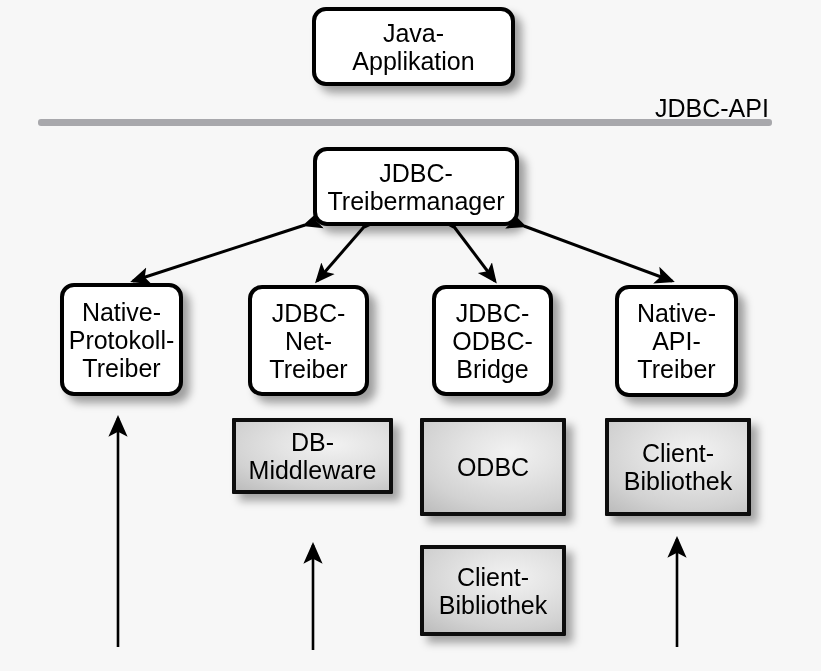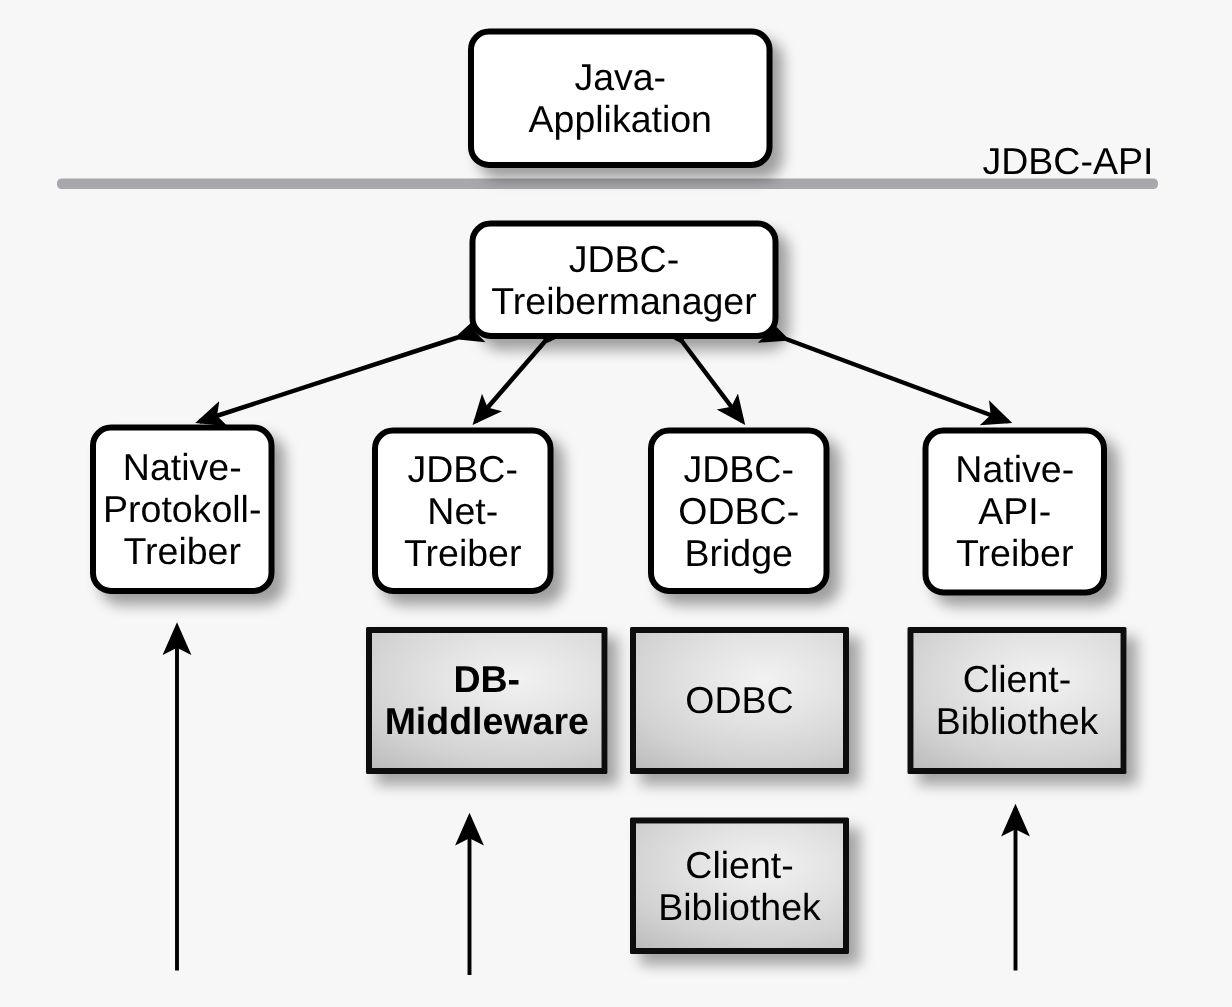--- a/index.html
+++ b/index.html
@@ -114,21 +114,21 @@
       <line x1="313" y1="650" x2="313" y2="545" stroke="#000" stroke-width="2.6" marker-end="url(#ahs)"></line>
     </g>
     <g>
       <line x1="677" y1="647" x2="677" y2="539" stroke="#000" stroke-width="2.6" marker-end="url(#ahs)"></line>
     </g>
   </svg>
 
   <div id="apiline" style="left:38px; top:119px; width:734px; height:7px;"></div>
   <div class="caption" style="left:655px; top:82px;">JDBC-API</div>
 
-  <div class="node rbox" style="left:312px; top:19px; width:203px; height:93px;">Java-
+  <div class="node rbox" style="left:312px; top:7px; width:203px; height:79px;">Java-
 Applikation</div>
 
   <div class="node rbox" style="left:313px; top:147px; width:206px; height:79px;">JDBC-
 Treibermanager</div>
 
   <div class="node rbox" style="left:60px; top:283px; width:123px; height:113px;">Native-
 Protokoll-
 Treiber</div>
 
   <div class="node rbox" style="left:248px; top:285px; width:121px; height:111px;">JDBC-
@@ -136,21 +136,21 @@
 Treiber</div>
 
   <div class="node rbox" style="left:432px; top:285px; width:121px; height:111px;">JDBC-
 ODBC-
 Bridge</div>
 
   <div class="node rbox" style="left:615px; top:285px; width:123px; height:112px;">Native-
 API-
 Treiber</div>
 
-  <div class="node gbox" style="left:244px; top:418px; width:161px; height:98px;font-weight:bold;">DB-
+  <div class="node gbox" style="left:232px; top:418px; width:161px; height:76px;">DB-
 Middleware</div>
 
   <div class="node gbox" style="left:420px; top:418px; width:146px; height:98px;">ODBC</div>
 
   <div class="node gbox" style="left:605px; top:418px; width:146px; height:98px;">Client-
 Bibliothek</div>
 
   <div class="node gbox" style="left:420px; top:545px; width:146px; height:91px;">Client-
 Bibliothek</div>
 

